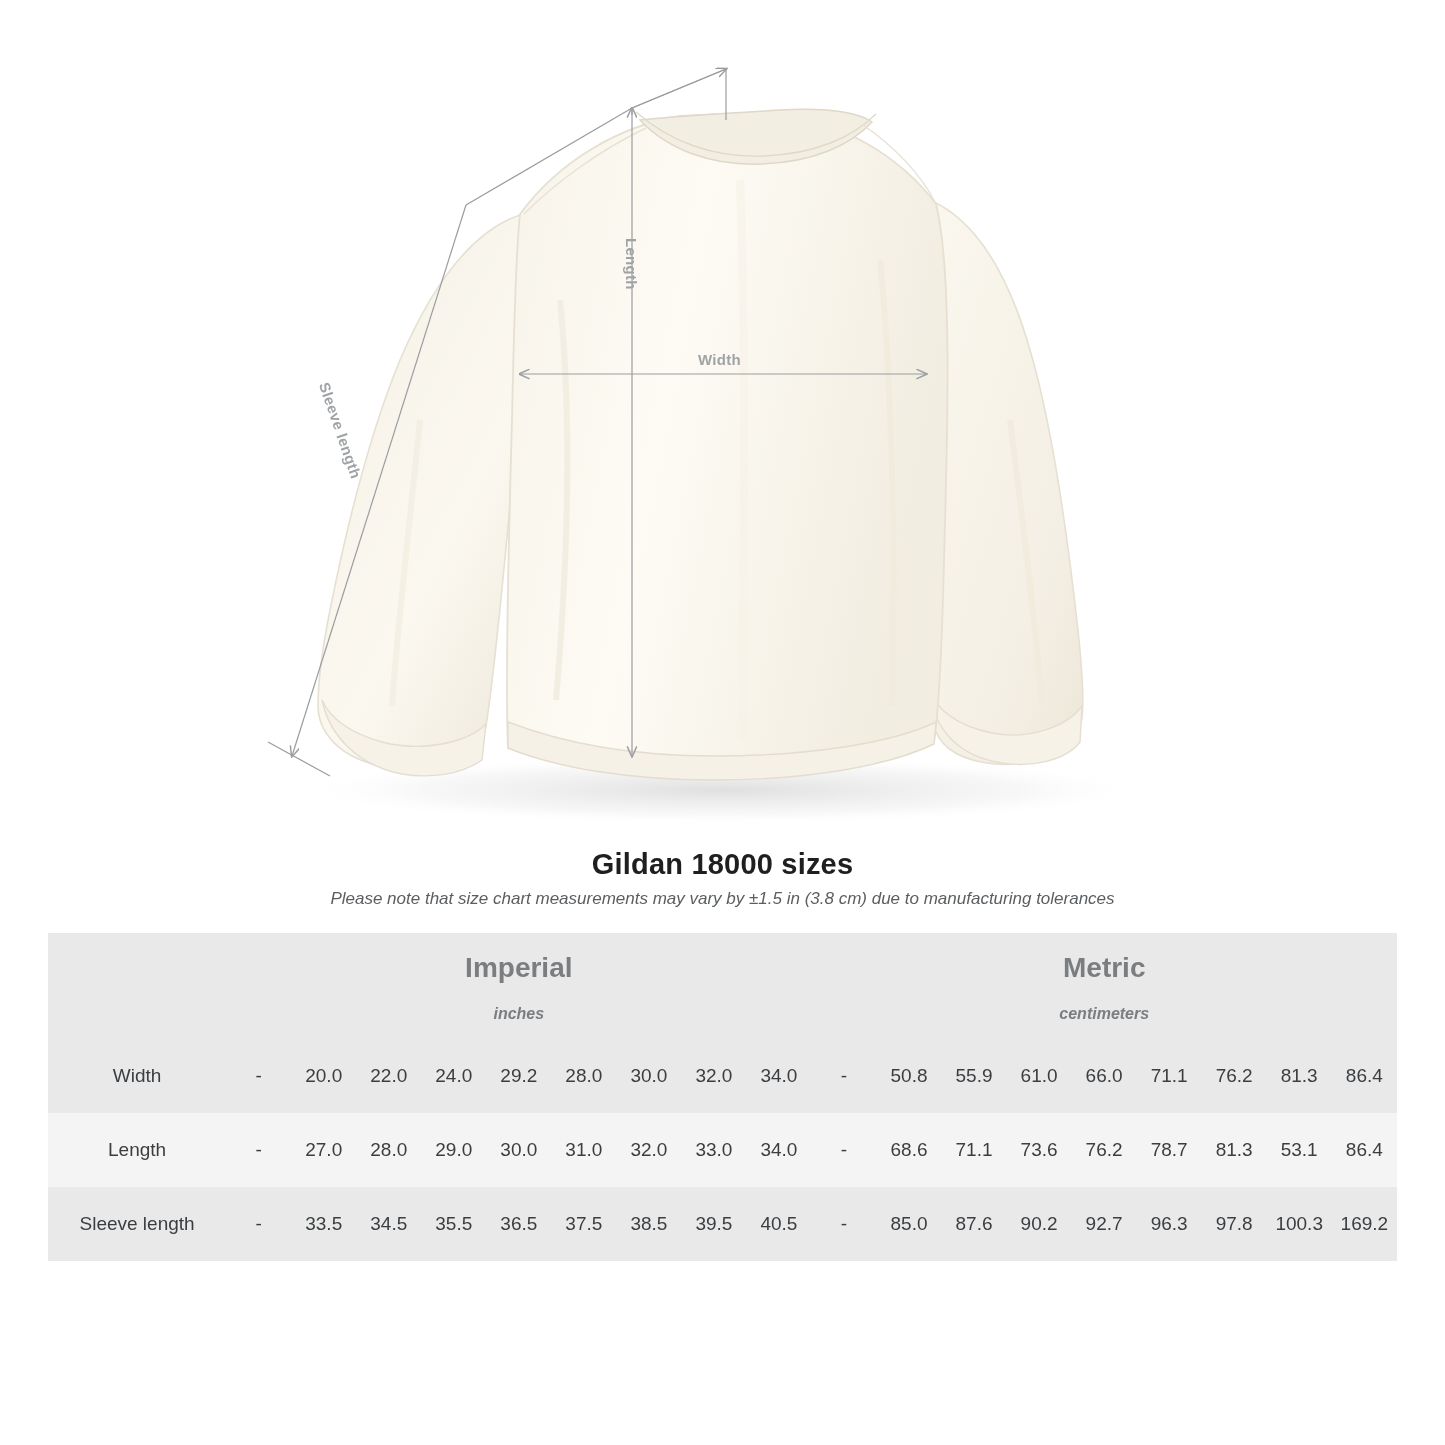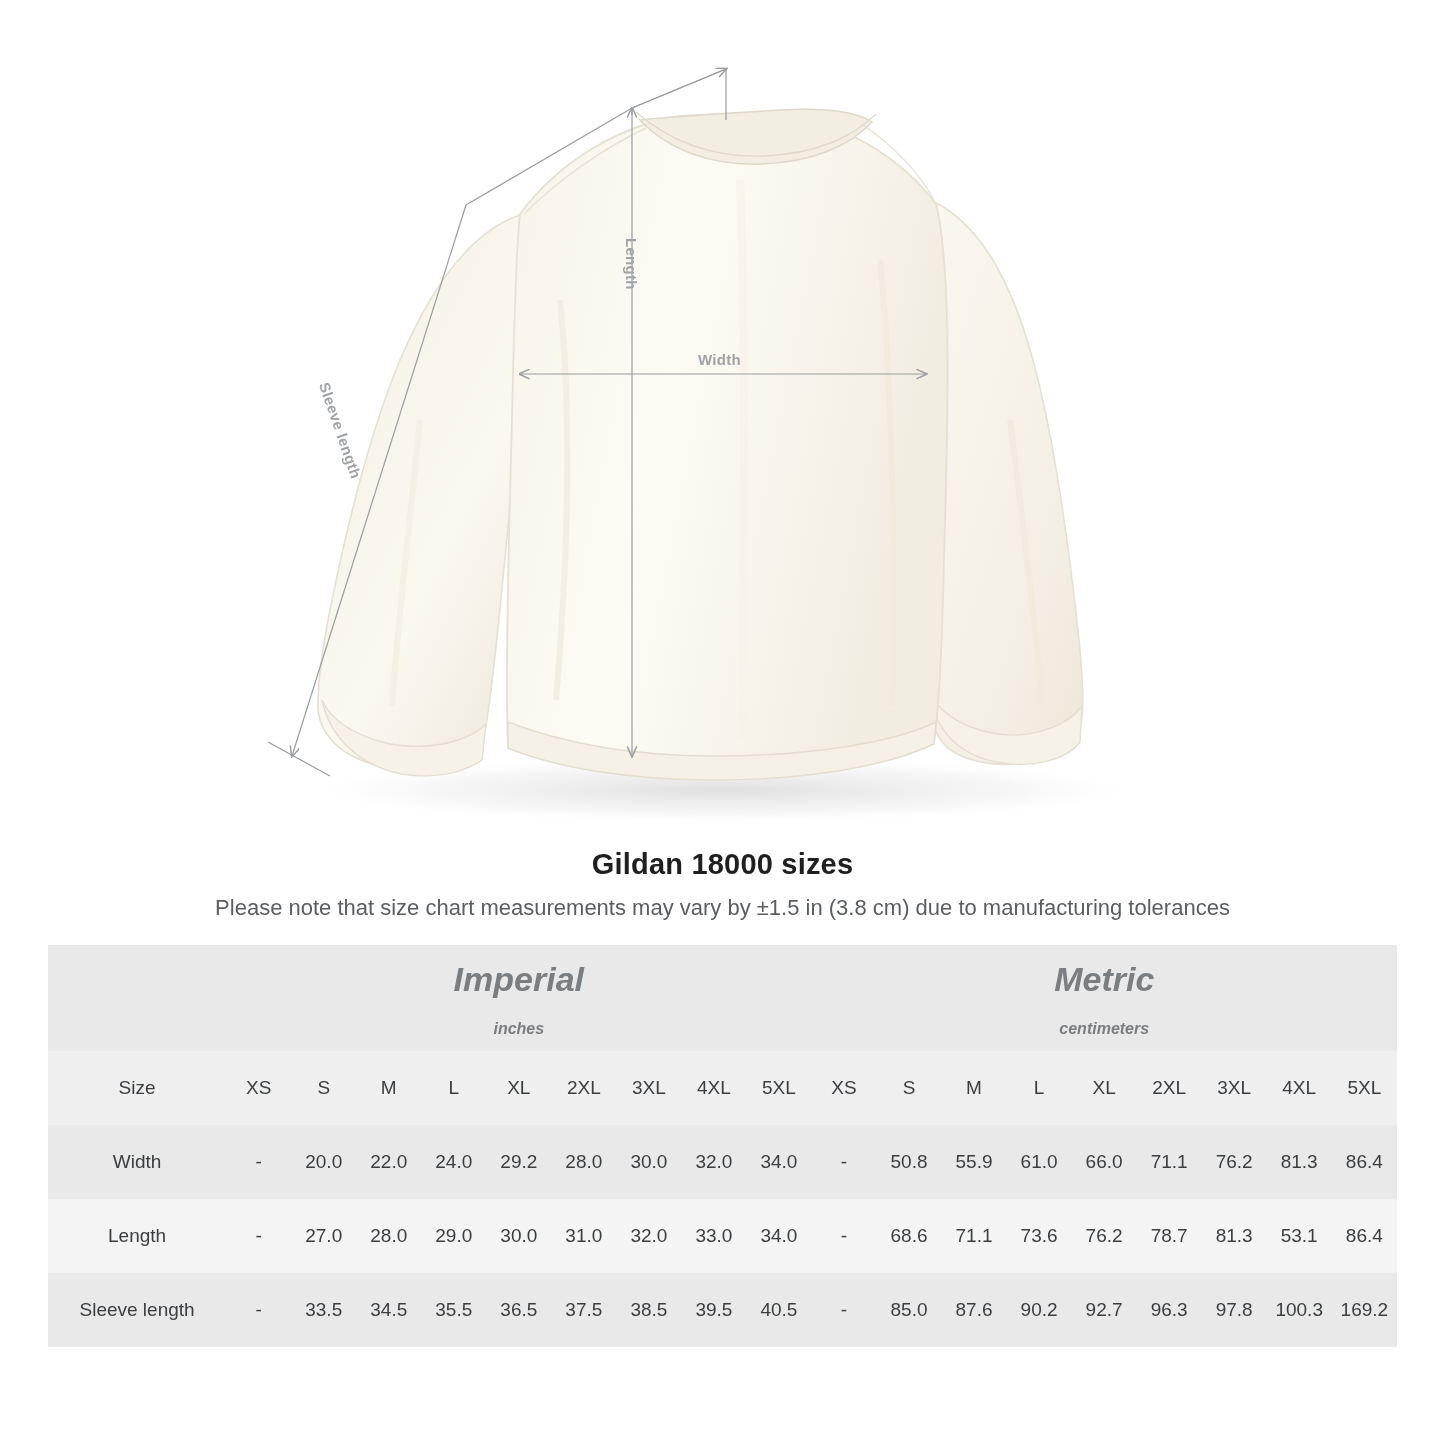--- a/index.html
+++ b/index.html
@@ -47,22 +47,23 @@
 
   
   .title-block { text-align: center; margin-top: 18px; }
   .chart-title {
     font-size: 29px;
     font-weight: bold;
     color: #1f1f1f;
     letter-spacing: 0.2px;
   }
   .chart-note {
-    margin-top: 14px;
-    font-size: 22px;
+    margin-top: 8px;
+    font-size: 17px;
+    font-style: italic;
     color: #5b5e61;
   }
 
   
   .table-wrap {
     margin: 24px 48px 0 48px;
     width: 1349px;
   }
   table.size-table {
     border-collapse: collapse;
@@ -73,22 +74,21 @@
     text-align: center;
     font-weight: normal;
   }
 
   .unit-head td {
     background: #e9e9e9;
     height: 106px;
     vertical-align: middle;
   }
   .unit-main {
-    font-size: 34px;
-    font-style: italic;
+    font-size: 28px;
     font-weight: bold;
     color: #7b7e81;
     line-height: 1.25;
   }
   .unit-sub {
     font-size: 16px;
     font-style: italic;
     color: #7b7e81;
     margin-top: 20px;
     font-weight: bold;
@@ -267,41 +267,20 @@
           <td colspan="9">
             <div class="unit-main">Imperial</div>
             <div class="unit-sub">inches</div>
           </td>
           <td colspan="9">
             <div class="unit-main">Metric</div>
             <div class="unit-sub">centimeters</div>
           </td>
         </tr>
 
-        <tr class="head-row">
-          <td class="size-label">Size</td>
-          <td>XS</td>
-          <td>S</td>
-          <td>M</td>
-          <td>L</td>
-          <td>XL</td>
-          <td>2XL</td>
-          <td>3XL</td>
-          <td>4XL</td>
-          <td>5XL</td>
-          <td>XS</td>
-          <td>S</td>
-          <td>M</td>
-          <td>L</td>
-          <td>XL</td>
-          <td>2XL</td>
-          <td>3XL</td>
-          <td>4XL</td>
-          <td>5XL</td>
-        </tr>
 
         <tr class="data-row odd">
           <td class="row-label">Width</td>
           <td>-</td>
           <td>20.0</td>
           <td>22.0</td>
           <td>24.0</td>
           <td>29.2</td>
           <td>28.0</td>
           <td>30.0</td>

